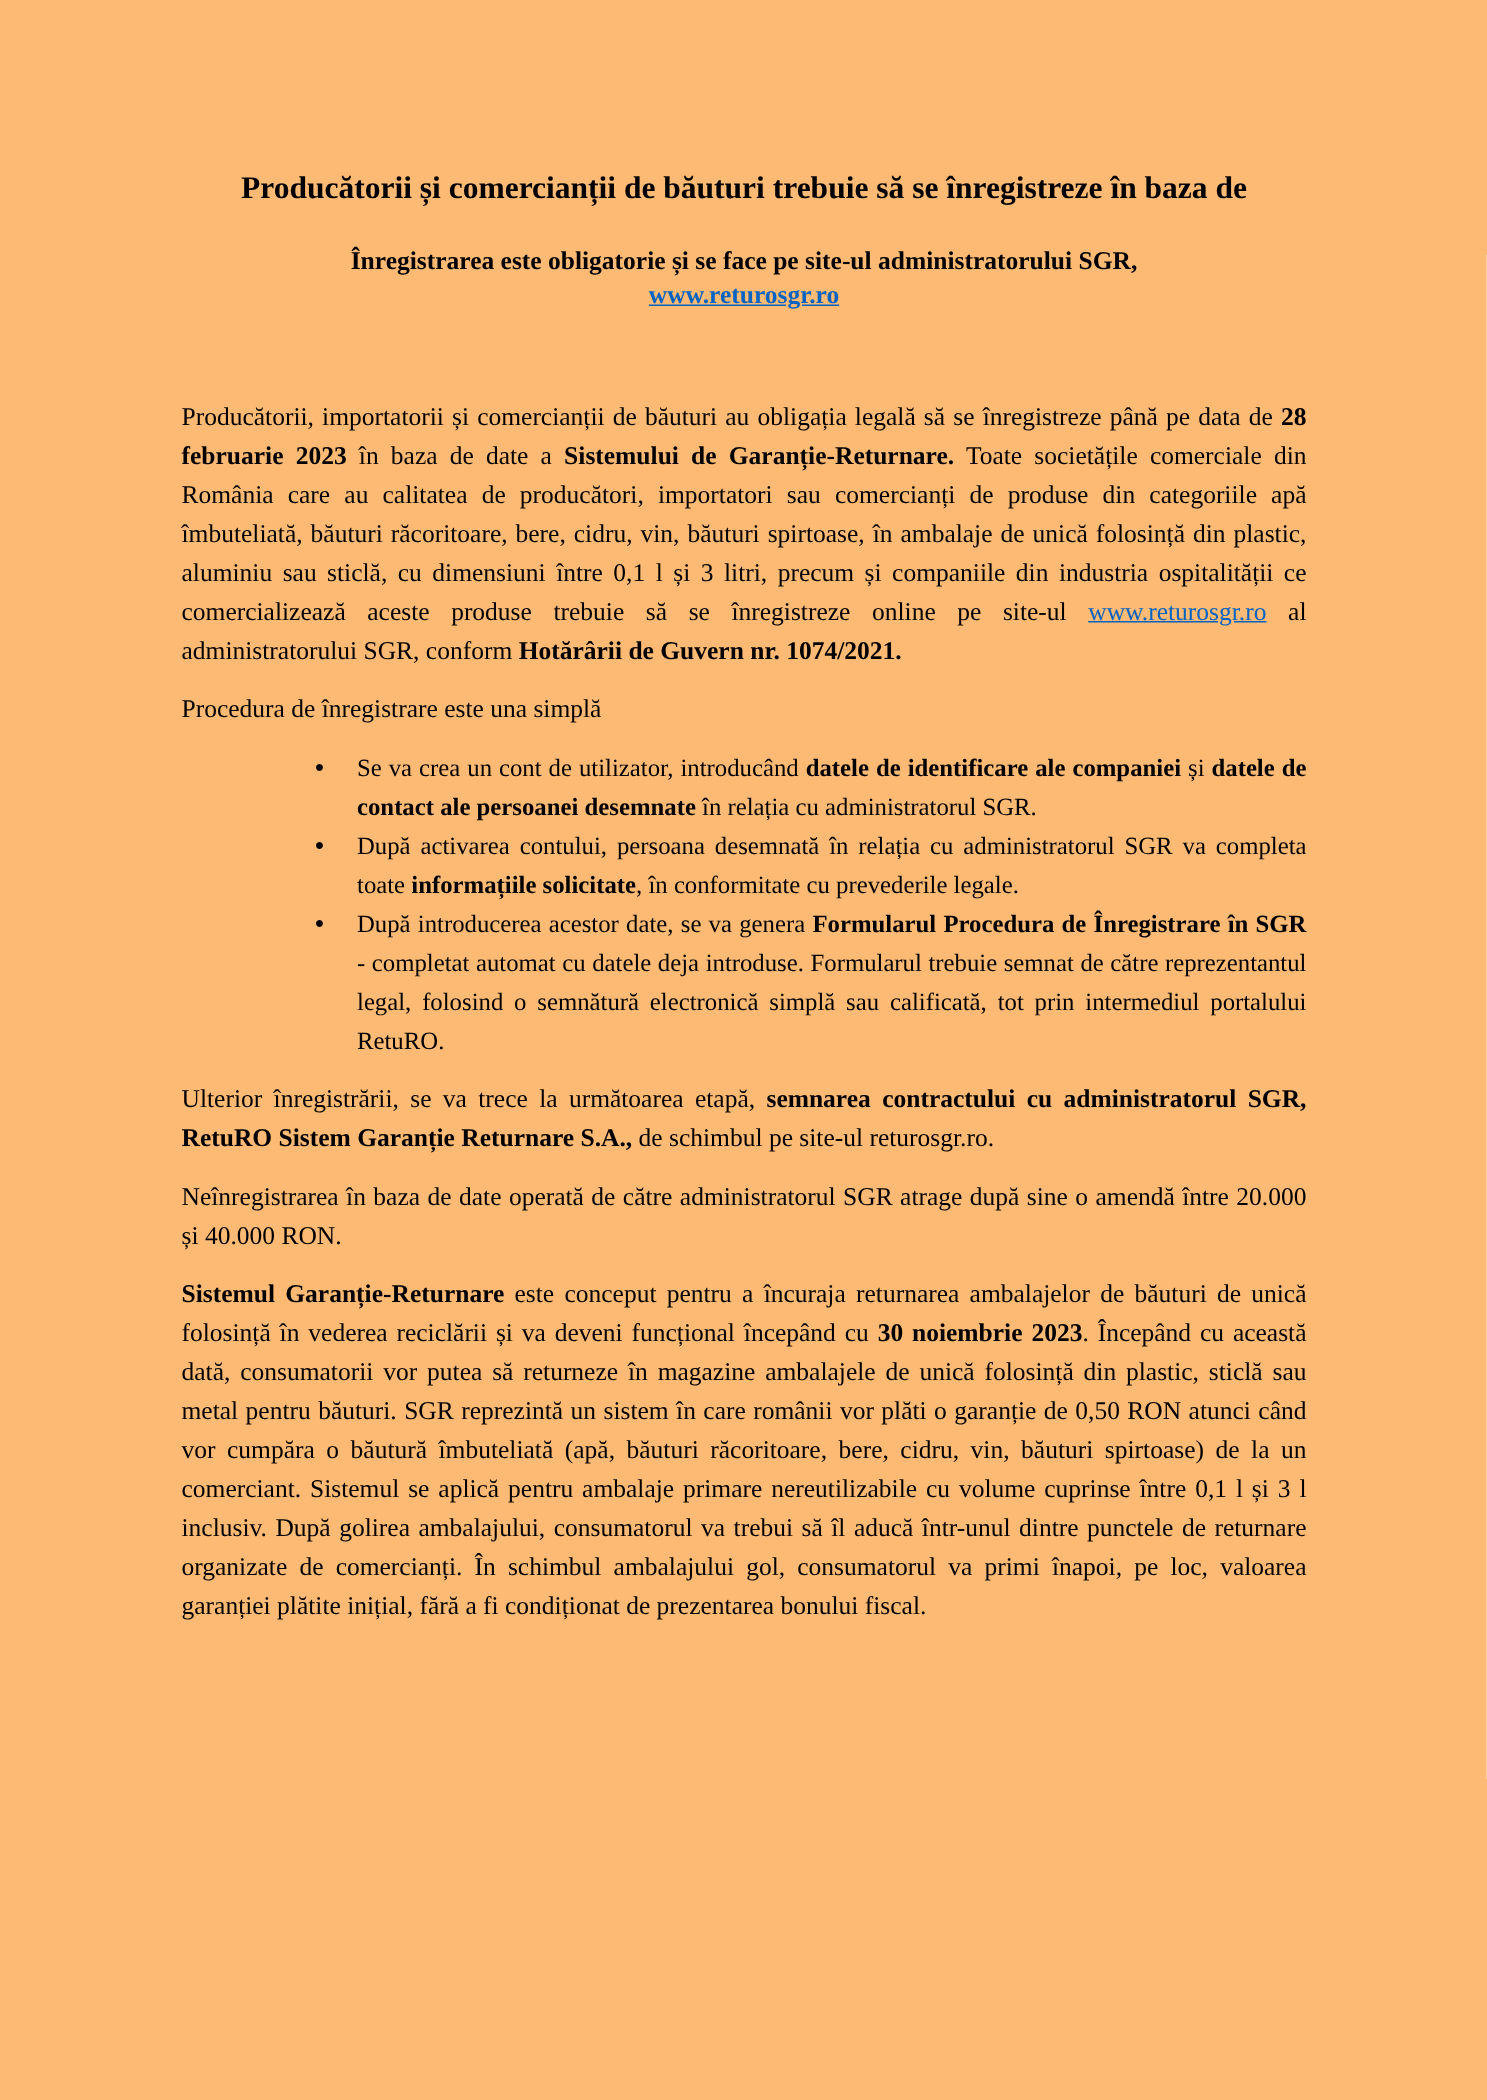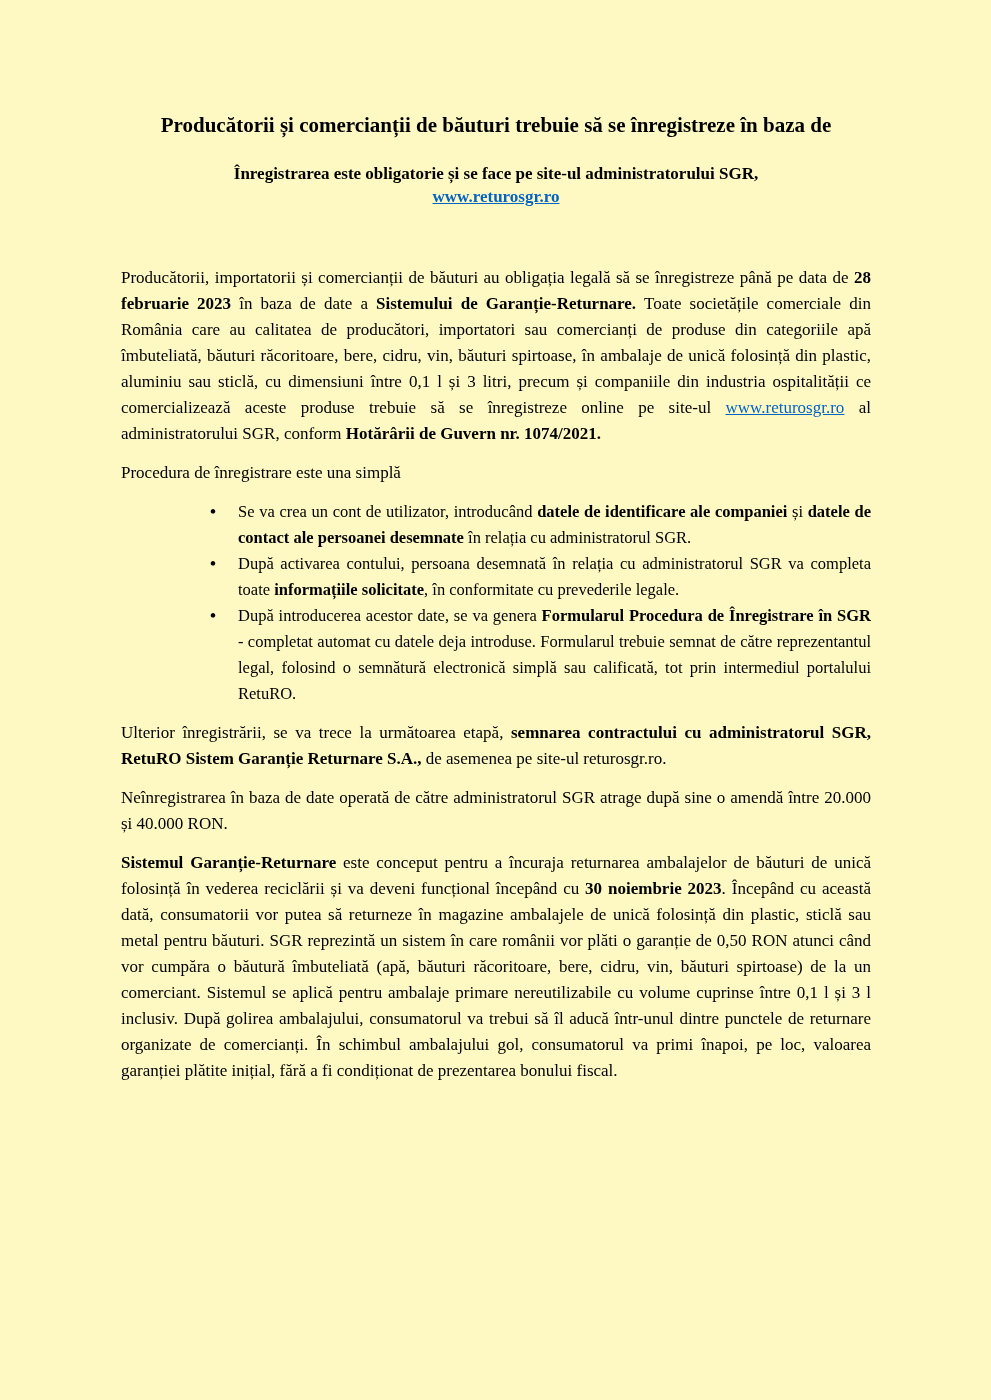--- a/index.html
+++ b/index.html
@@ -12,21 +12,21 @@
     height: 1400px;
     overflow: hidden;
     font-family: "Liberation Serif", "DejaVu Serif", serif;
     color: #000000;
   }
   .page {
     box-sizing: border-box;
     width: 991px;
     height: 1400px;
     padding: 110px 120px 40px 121px;
-    background: #fef9c3;
+    background: #fdba74;
   }
   .title {
     margin: 0 0 21px 0;
     font-size: 21px;
     font-weight: bold;
     line-height: 31px;
     text-align: center;
   }
   .title .tline { display: block; }
   .subtitle {
@@ -87,19 +87,19 @@
   <p class="para"><span>Producătorii, importatorii și comercianții de băuturi au obligația legală să se înregistreze până pe data de </span><span class="b">28 februarie 2023</span><span> în baza de date a </span><span class="b">Sistemului de Garanție-Returnare.</span><span> Toate societățile comerciale din România care au calitatea de producători, importatori sau comercianți de produse din categoriile apă îmbuteliată, băuturi răcoritoare, bere, cidru, vin, băuturi spirtoase, în ambalaje de unică folosință din plastic, aluminiu sau sticlă, cu dimensiuni între 0,1 l și 3 litri, precum și companiile din industria ospitalității ce comercializează aceste produse trebuie să se înregistreze online pe site-ul </span><a href="#" class="doclink">www.returosgr.ro</a><span> al administratorului SGR, conform </span><span class="b">Hotărârii de Guvern nr. 1074/2021.</span></p>
 
   <p class="para"><span>Procedura de înregistrare este una simplă</span></p>
 
   <ul class="bullets">
     <li><span>Se va crea un cont de utilizator, introducând </span><span class="b">datele de identificare ale companiei</span><span> și </span><span class="b">datele de contact ale persoanei desemnate</span><span> în relația cu administratorul SGR.</span></li>
     <li><span>După activarea contului, persoana desemnată în relația cu administratorul SGR va completa toate </span><span class="b">informațiile solicitate</span><span>, în conformitate cu prevederile legale.</span></li>
     <li><span>După introducerea acestor date, se va genera </span><span class="b">Formularul Procedura de Înregistrare în SGR</span><span> - completat automat cu datele deja introduse. Formularul trebuie semnat de către reprezentantul legal, folosind o semnătură electronică simplă sau calificată, tot prin intermediul portalului RetuRO.</span></li>
   </ul>
 
-  <p class="para"><span>Ulterior înregistrării,  se va trece la următoarea etapă, </span><span class="b">semnarea contractului cu administratorul SGR, RetuRO Sistem Garanție Returnare S.A.,</span><span> de asemenea pe site-ul returosgr.ro.</span></p>
+  <p class="para"><span>Ulterior înregistrării,  se va trece la următoarea etapă, </span><span class="b">semnarea contractului cu administratorul SGR, RetuRO Sistem Garanție Returnare S.A.,</span><span> de schimbul pe site-ul returosgr.ro.</span></p>
 
   <p class="para"><span>Neînregistrarea în baza de date operată de către administratorul SGR  atrage după sine o amendă între 20.000 și 40.000 RON.</span></p>
 
   <p class="para"><span class="b">Sistemul Garanție-Returnare</span><span> este conceput pentru a încuraja returnarea ambalajelor de băuturi de unică folosință în vederea reciclării și va deveni funcțional începând cu </span><span class="b">30 noiembrie 2023</span><span>. Începând cu această dată, consumatorii vor putea să returneze în magazine ambalajele de unică folosință din plastic, sticlă sau metal pentru băuturi. SGR reprezintă un sistem în care românii vor plăti o garanție de 0,50 RON atunci când vor cumpăra o băutură îmbuteliată (apă, băuturi răcoritoare, bere, cidru, vin, băuturi spirtoase) de la un comerciant. Sistemul se aplică pentru ambalaje primare nereutilizabile cu volume cuprinse între 0,1 l și 3 l inclusiv. După golirea ambalajului, consumatorul va trebui să îl aducă într-unul dintre punctele de returnare organizate de comercianți. În schimbul ambalajului gol, consumatorul va primi înapoi, pe loc, valoarea garanției plătite inițial, fără a fi condiționat de prezentarea bonului fiscal.</span></p>
 
 </div>
 
 </body></html>

